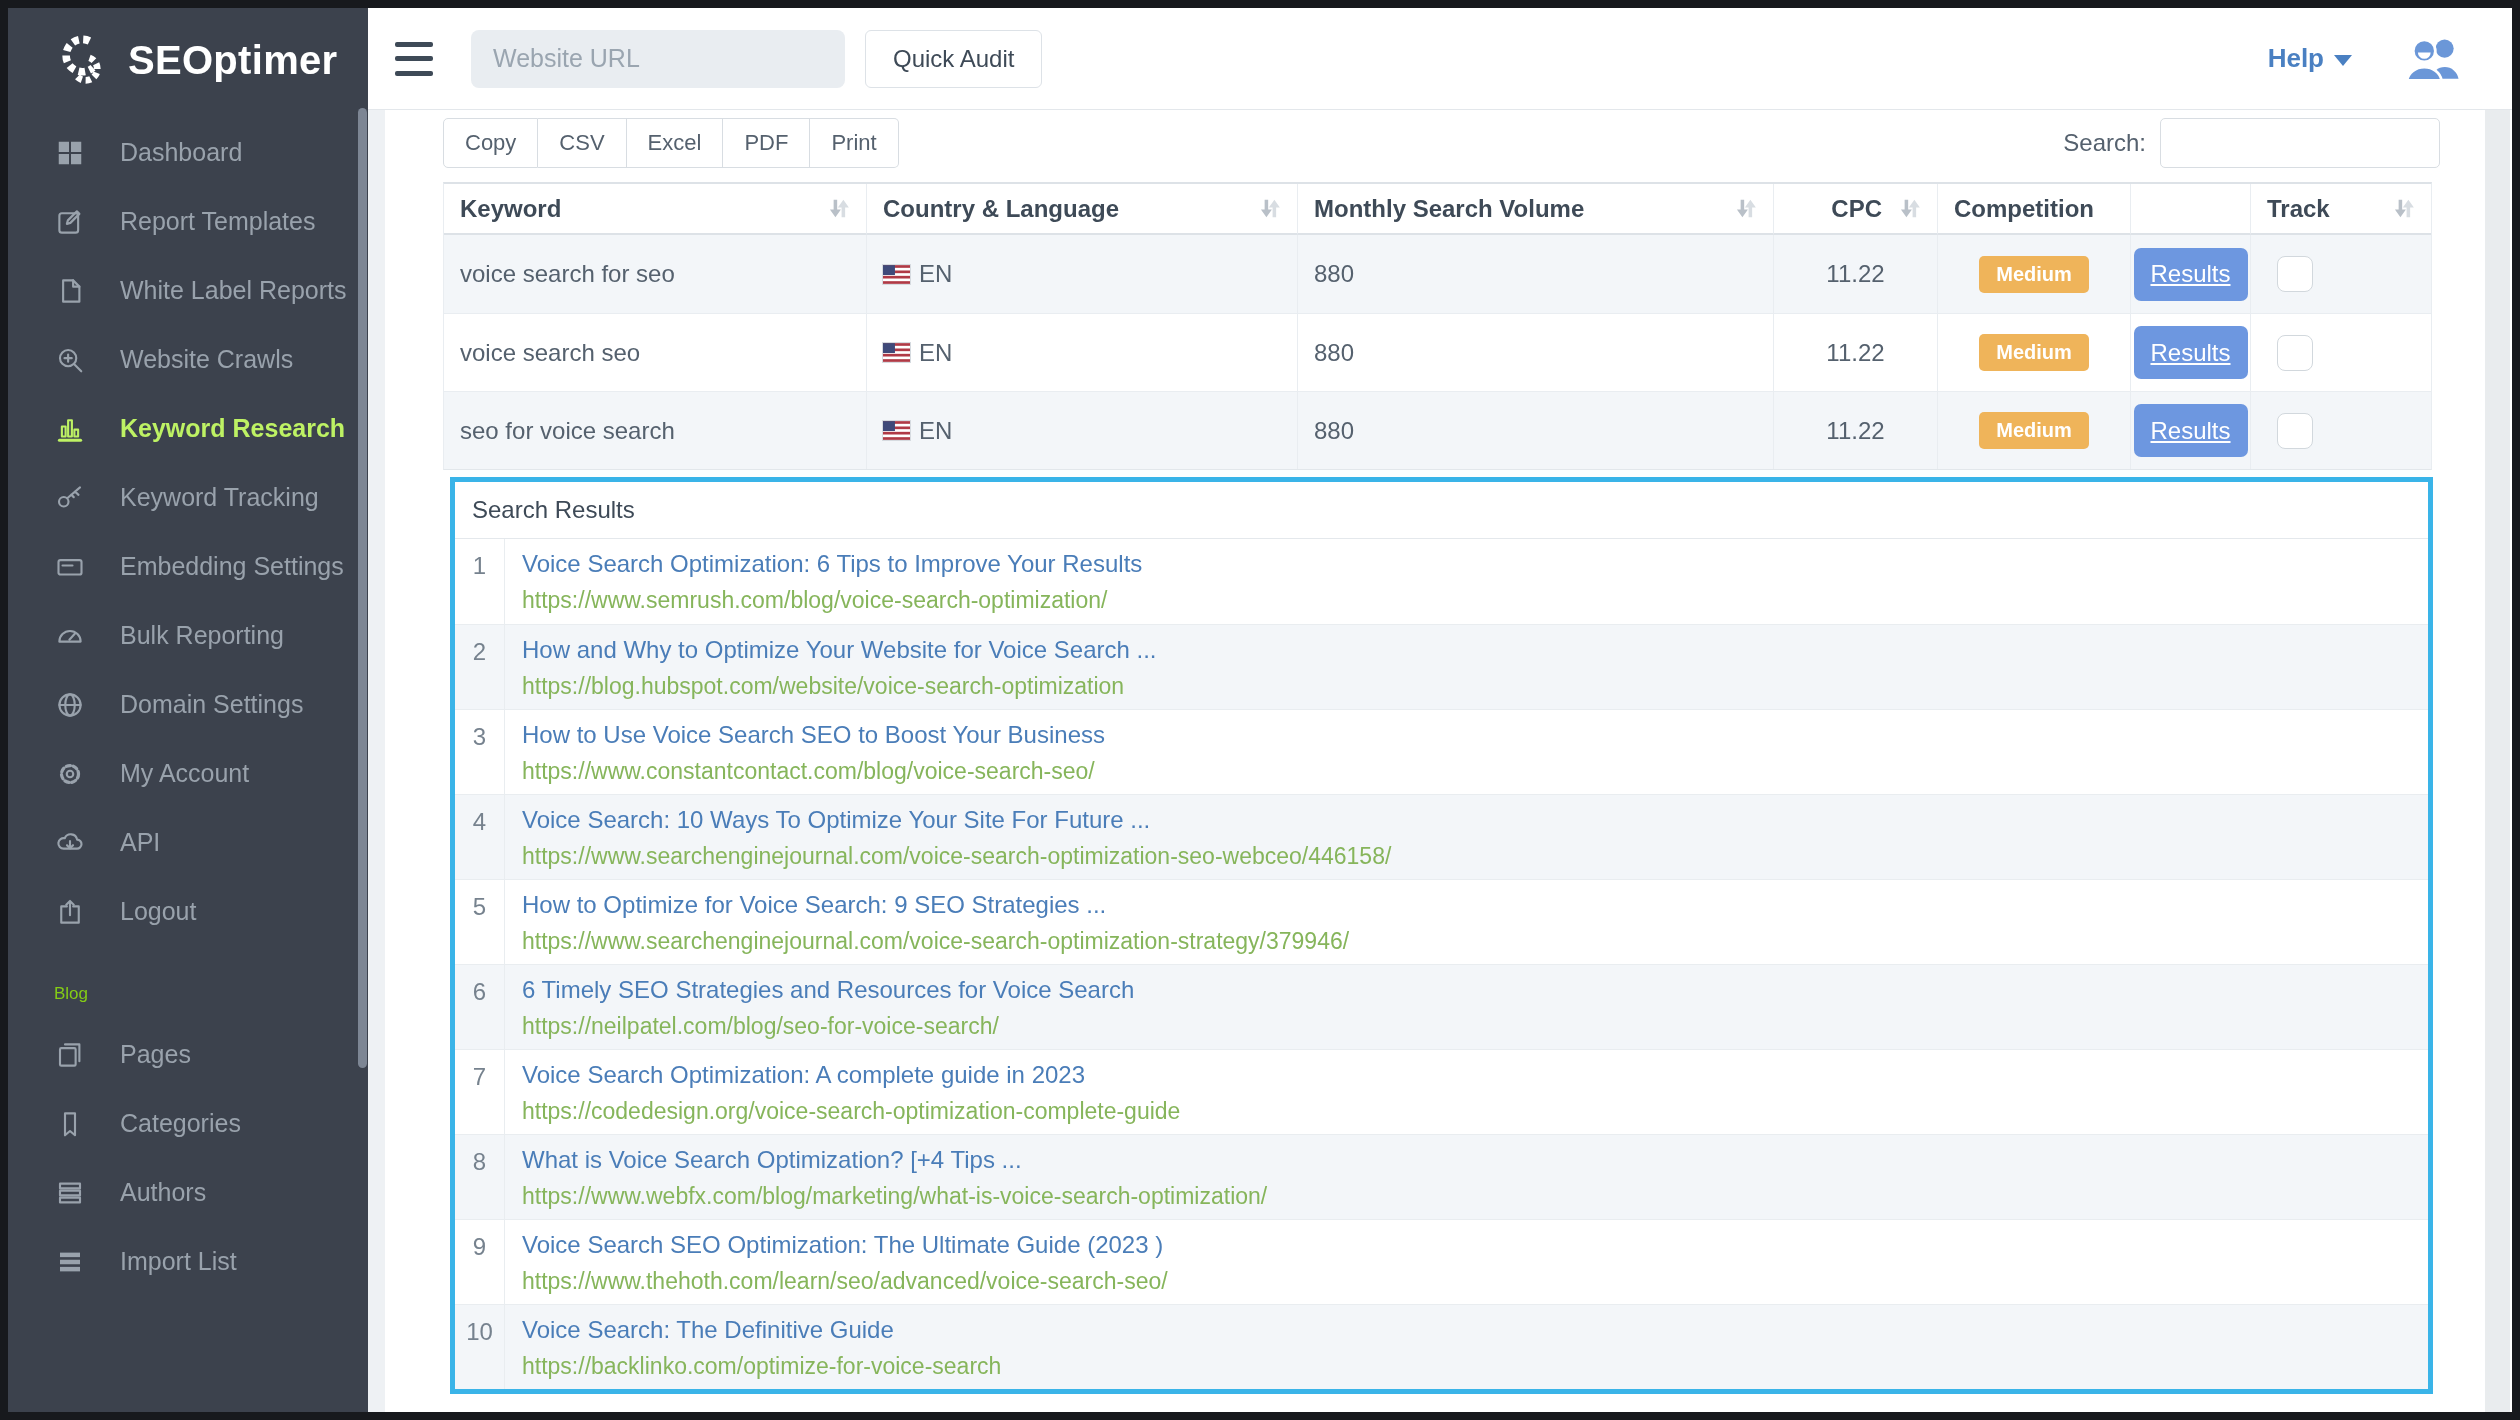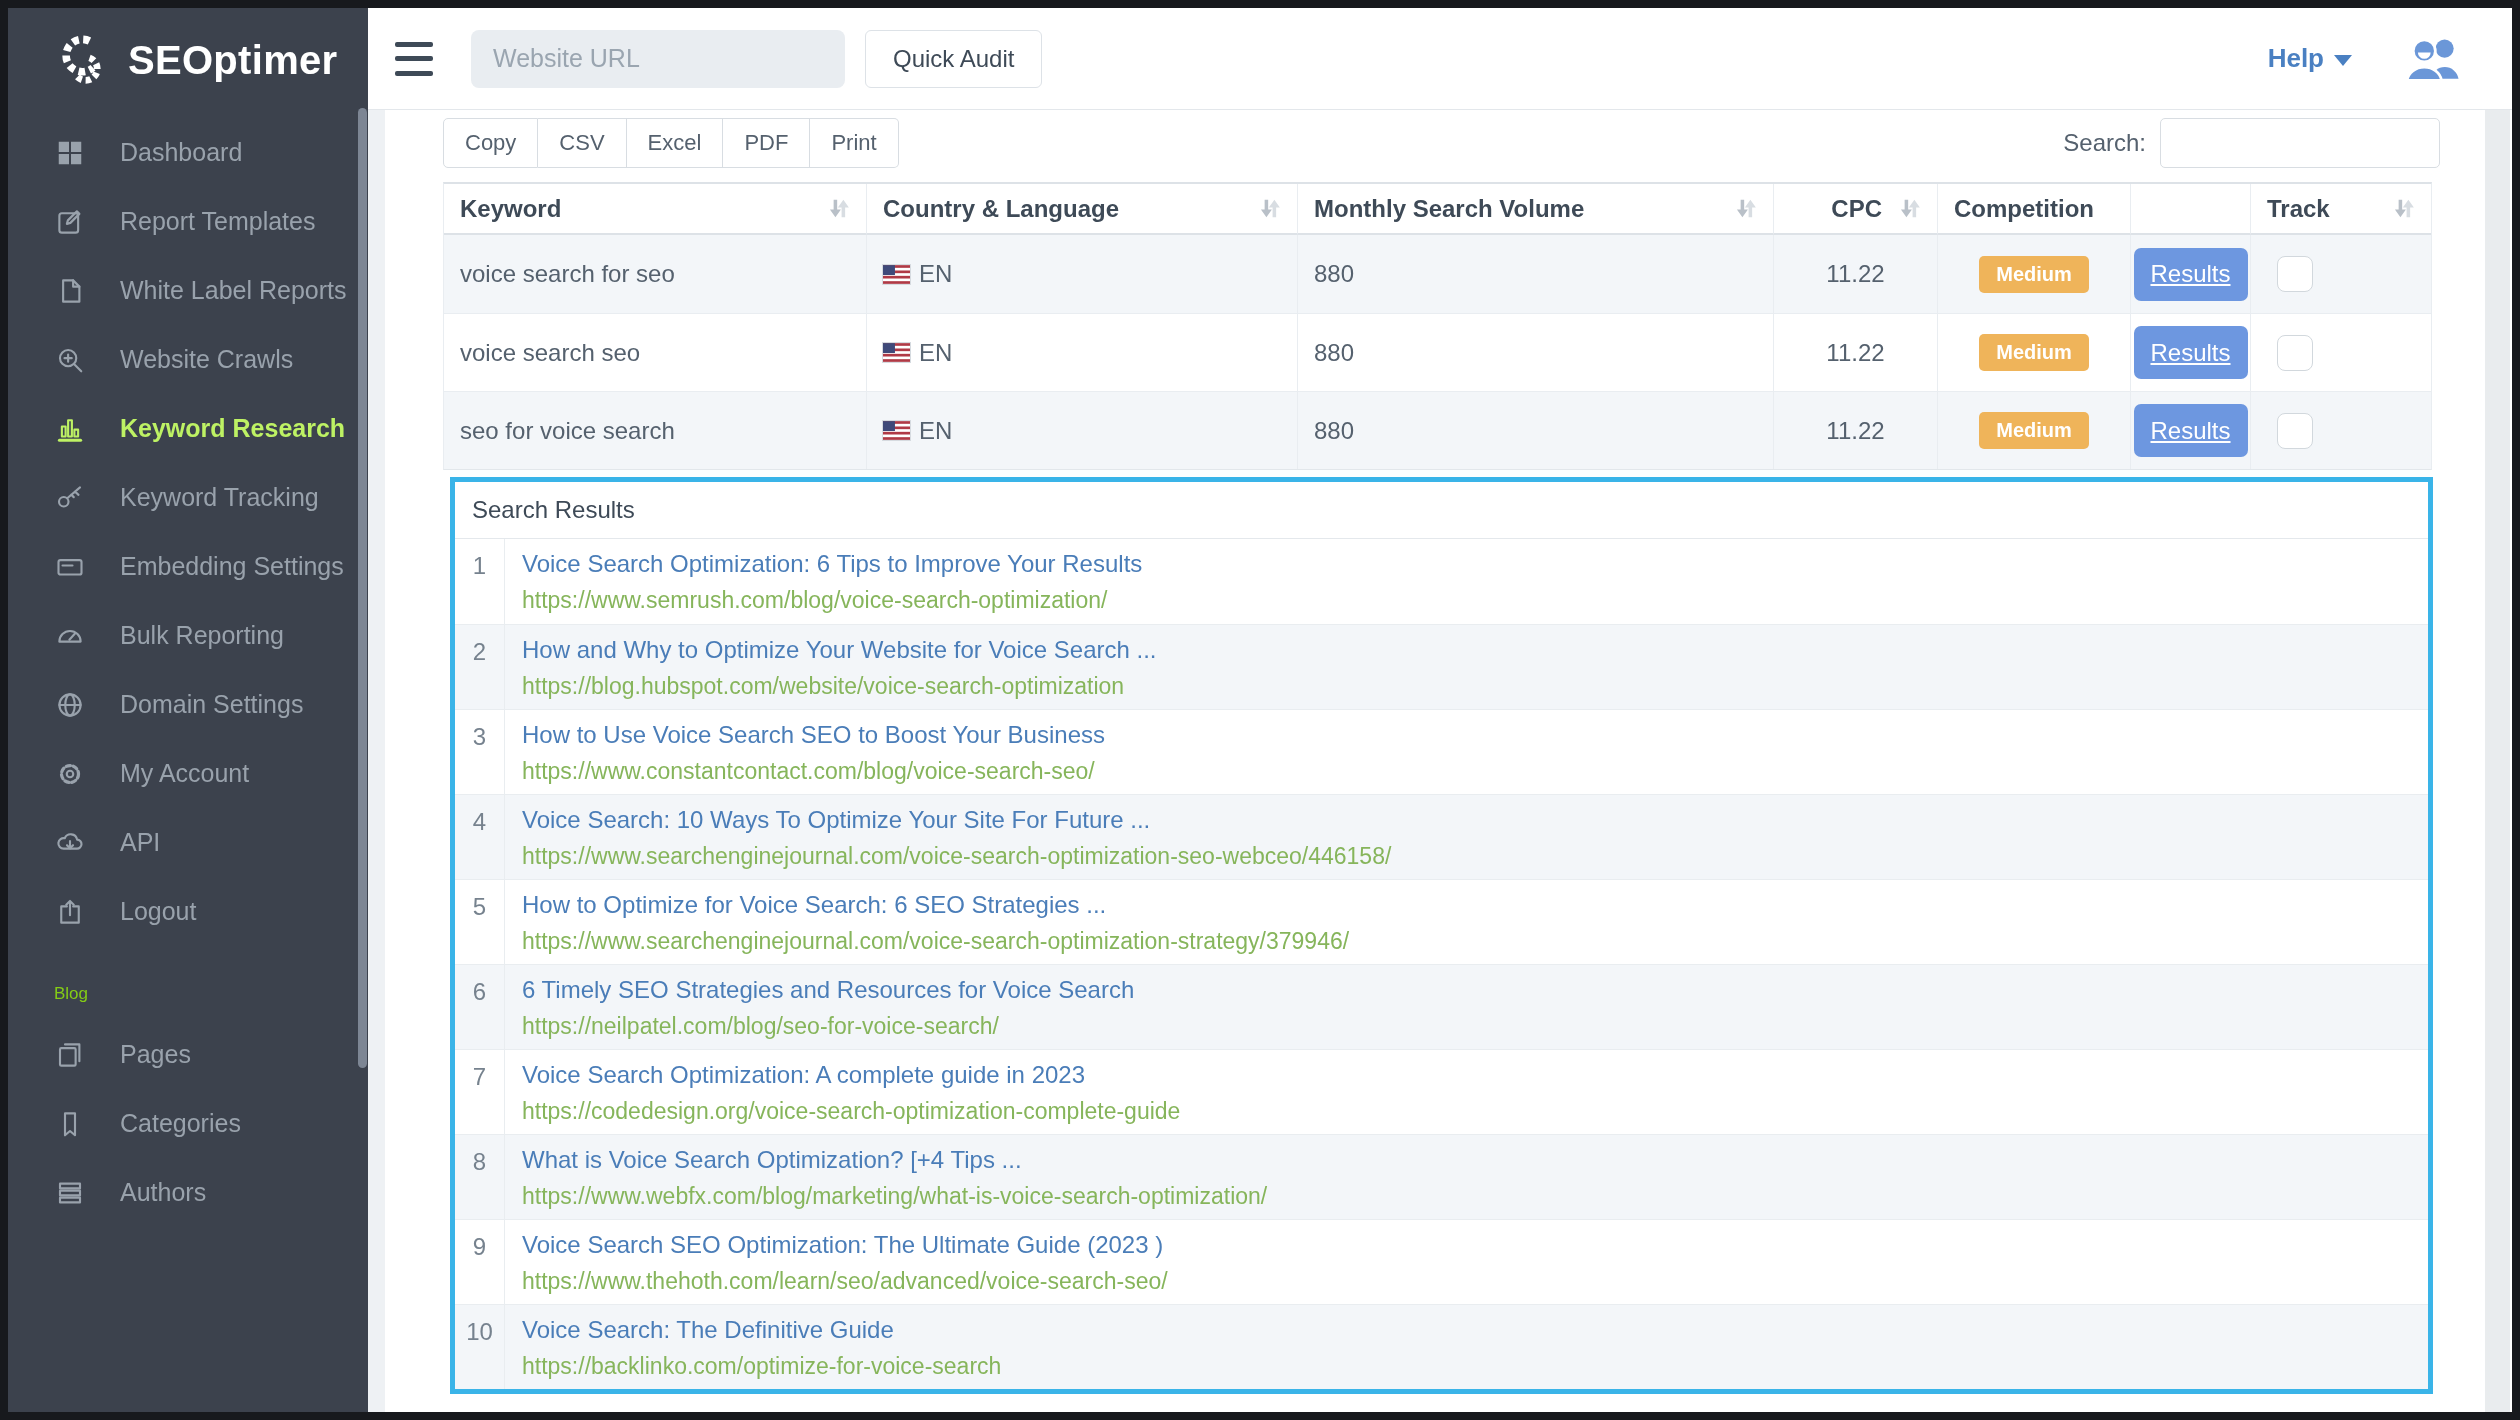--- a/index.html
+++ b/index.html
@@ -229,20 +229,32 @@
         </div>
         <div class="nav-item">
           <span class="icon">
             <svg viewBox="0 0 24 24" fill="none" stroke="currentColor" stroke-width="1.7" stroke-linecap="round" stroke-linejoin="round">
               <rect x="4" y="4.5" width="16" height="3.8"></rect>
               <rect x="4" y="10.1" width="16" height="3.8"></rect>
               <rect x="4" y="15.7" width="16" height="3.8"></rect>
             </svg>
           </span>
           <span>Authors</span>
+        </div>
+        <div class="nav-item">
+          <span class="icon">
+            <svg viewBox="0 0 24 24" fill="none" stroke="currentColor" stroke-width="1.7" stroke-linecap="round" stroke-linejoin="round">
+              <g fill="currentColor" stroke="none">
+                <rect x="4" y="4.5" width="16" height="3.6"></rect>
+                <rect x="4" y="10.2" width="16" height="3.6"></rect>
+                <rect x="4" y="15.9" width="16" height="3.6"></rect>
+              </g>
+            </svg>
+          </span>
+          <span>Import List</span>
         </div>
       </nav>
     <div class="sb-scroll"></div>
   </aside>
 
   <div class="main">
 
     <header class="topbar">
       <div class="hamburger">
           <span></span>
@@ -442,21 +454,21 @@
             <div class="rp-row striped">
               <div class="rp-num">4</div>
               <div class="rp-content">
                 <div class="rp-title">Voice Search: 10 Ways To Optimize Your Site For Future ...</div>
                 <div class="rp-url">https://www.searchenginejournal.com/voice-search-optimization-seo-webceo/446158/</div>
               </div>
             </div>
             <div class="rp-row">
               <div class="rp-num">5</div>
               <div class="rp-content">
-                <div class="rp-title">How to Optimize for Voice Search: 6 SEO Strategies ...</div>
+                <div class="rp-title">How to Optimize for Voice Search: 9 SEO Strategies ...</div>
                 <div class="rp-url">https://www.searchenginejournal.com/voice-search-optimization-strategy/379946/</div>
               </div>
             </div>
             <div class="rp-row striped">
               <div class="rp-num">6</div>
               <div class="rp-content">
                 <div class="rp-title">6 Timely SEO Strategies and Resources for Voice Search</div>
                 <div class="rp-url">https://neilpatel.com/blog/seo-for-voice-search/</div>
               </div>
             </div>

